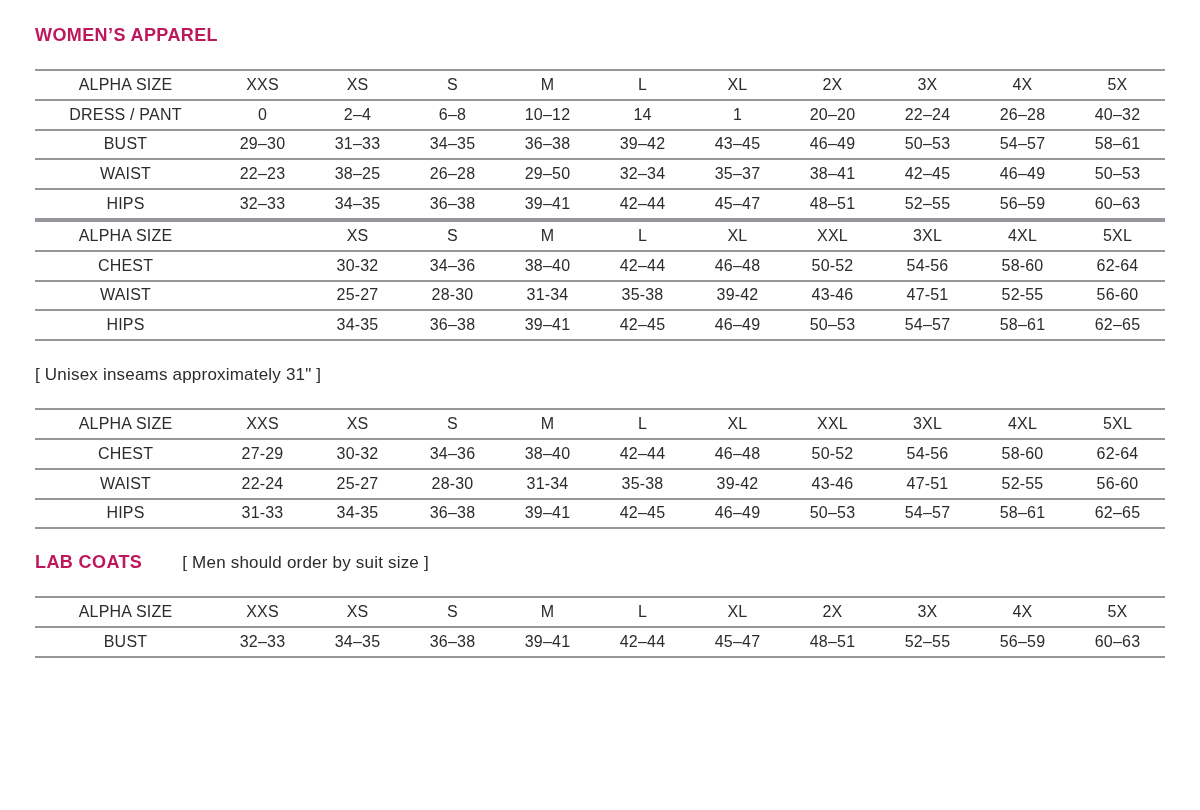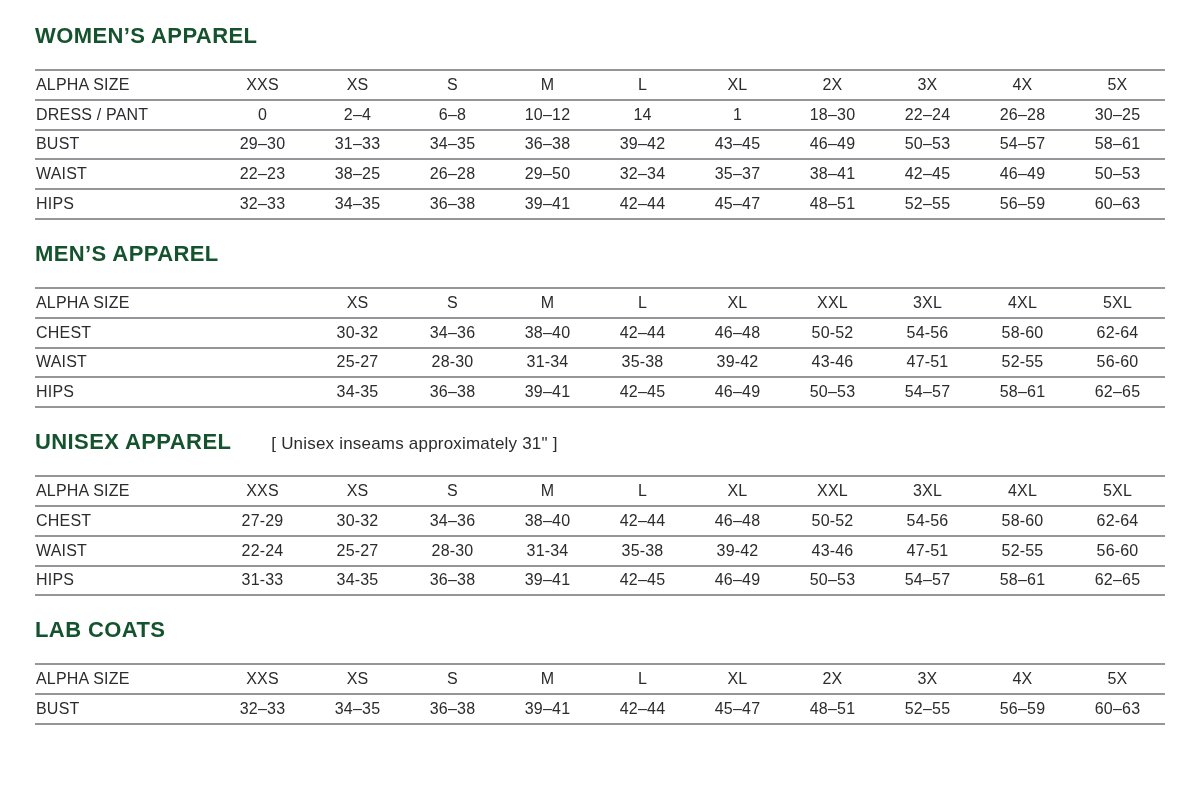--- a/index.html
+++ b/index.html
@@ -21,24 +21,24 @@
   .section-header {
     display: flex;
     align-items: baseline;
     gap: 40px;
     height: 23px;
     line-height: 23px;
     margin: 22px 0;
     white-space: nowrap;
   }
   .section-title {
-    font-size: 22px;
+    font-size: 18px;
     font-weight: 700;
     letter-spacing: 0.4px;
-    color: #14532d;
+    color: #be185d;
   }
   .section-note {
     font-size: 17px;
     font-weight: 400;
     letter-spacing: 0.2px;
     color: #2d2b2d;
   }
   .section-note:empty { display: none; }
   table.size-table {
     width: 100%;
@@ -48,21 +48,21 @@
   }
   table.size-table td {
     border-top: 2px solid #98959a;
     height: 29.8px;
     font-size: 16px;
     letter-spacing: 0.2px;
     vertical-align: middle;
     overflow: hidden;
   }
   td.label {
-    text-align: left;
+    text-align: center;
     padding-left: 1px;
   }
   td.val {
     text-align: center;
   }
   col.label-col { width: 180px; }
   col.data-col  { width: 95px; }
 </style>
 </head>
 <body>
@@ -103,24 +103,24 @@
             <td class="val">5X</td>
           </tr>
           <tr>
             <td class="label">DRESS / PANT</td>
             <td class="val">0</td>
             <td class="val">2–4</td>
             <td class="val">6–8</td>
             <td class="val">10–12</td>
             <td class="val">14</td>
             <td class="val">1</td>
-            <td class="val">18–30</td>
+            <td class="val">20–20</td>
             <td class="val">22–24</td>
             <td class="val">26–28</td>
-            <td class="val">30–25</td>
+            <td class="val">40–32</td>
           </tr>
           <tr>
             <td class="label">BUST</td>
             <td class="val">29–30</td>
             <td class="val">31–33</td>
             <td class="val">34–35</td>
             <td class="val">36–38</td>
             <td class="val">39–42</td>
             <td class="val">43–45</td>
             <td class="val">46–49</td>
@@ -152,24 +152,20 @@
             <td class="val">48–51</td>
             <td class="val">52–55</td>
             <td class="val">56–59</td>
             <td class="val">60–63</td>
           </tr>
         </tbody>
     </table>
   </div>
 
   <div class="section">
-    <div class="section-header">
-      <span class="section-title">MEN’S APPAREL</span>
-
-    </div>
     <table class="size-table">
       <colgroup>
         <col class="label-col">
         <col class="data-col">
           <col class="data-col">
           <col class="data-col">
           <col class="data-col">
           <col class="data-col">
         <col class="data-col">
           <col class="data-col">
@@ -229,21 +225,20 @@
             <td class="val">54–57</td>
             <td class="val">58–61</td>
             <td class="val">62–65</td>
           </tr>
         </tbody>
     </table>
   </div>
 
   <div class="section">
     <div class="section-header">
-      <span class="section-title">UNISEX APPAREL</span>
       <span class="section-note">[ Unisex inseams approximately 31" ]</span>
     </div>
     <table class="size-table">
       <colgroup>
         <col class="label-col">
         <col class="data-col">
           <col class="data-col">
           <col class="data-col">
           <col class="data-col">
           <col class="data-col">
@@ -306,20 +301,21 @@
             <td class="val">58–61</td>
             <td class="val">62–65</td>
           </tr>
         </tbody>
     </table>
   </div>
 
   <div class="section">
     <div class="section-header">
       <span class="section-title">LAB COATS</span>
+      <span class="section-note">[ Men should order by suit size ]</span>
     </div>
     <table class="size-table">
       <colgroup>
         <col class="label-col">
         <col class="data-col">
           <col class="data-col">
           <col class="data-col">
           <col class="data-col">
           <col class="data-col">
         <col class="data-col">

